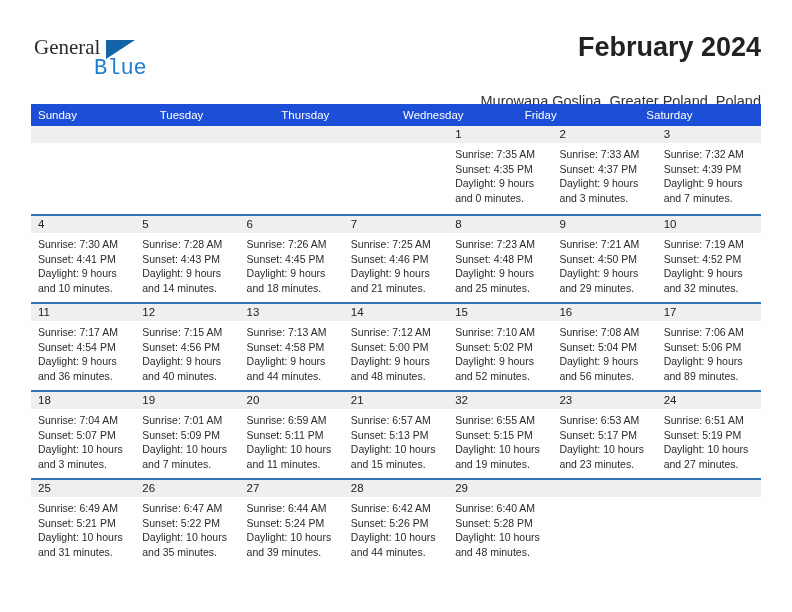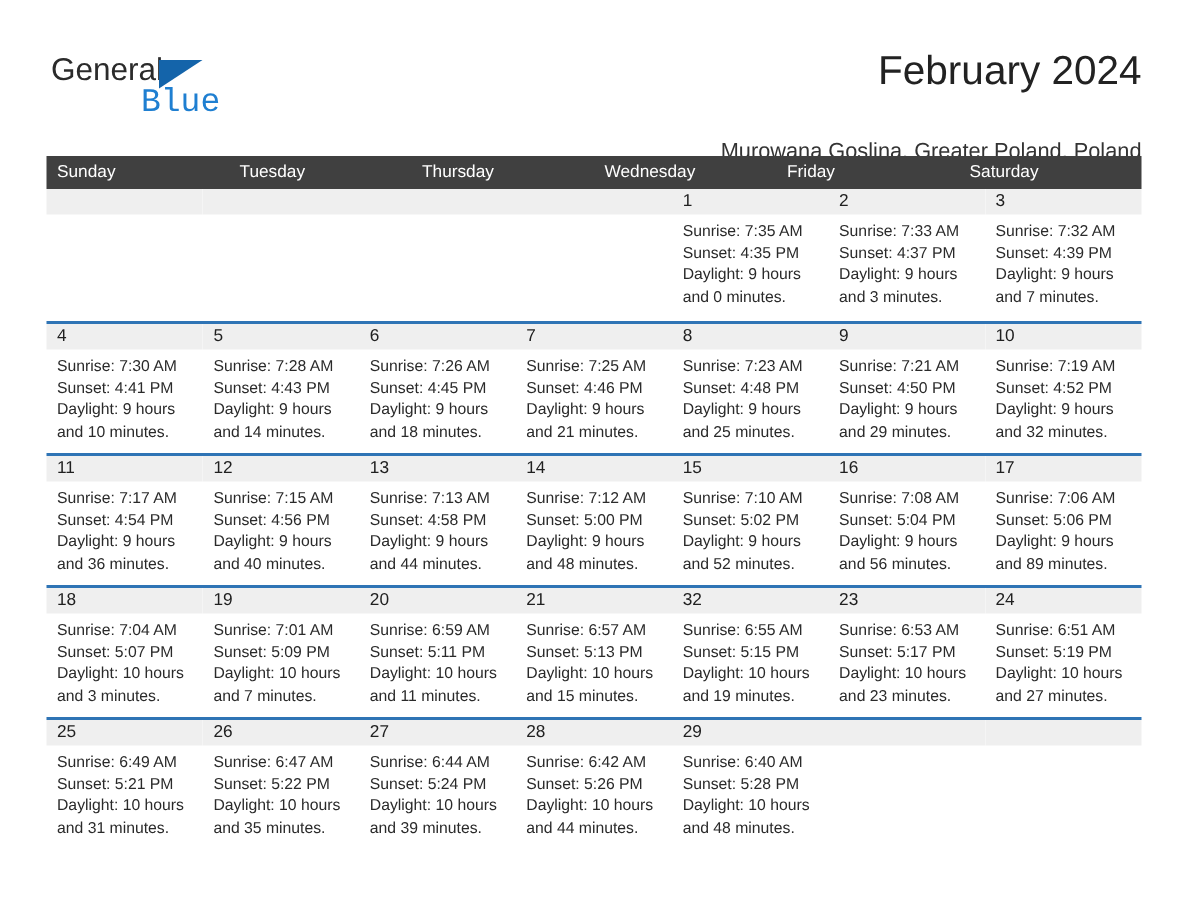--- a/index.html
+++ b/index.html
@@ -35,21 +35,21 @@
     width: 180px;
     height: 56px;
   }
   .logo-general {
     position: absolute;
     left: 0;
     top: 0;
     font-size: 21px;
     letter-spacing: 0px;
     color: #2b2b2b;
-    font-family: Liberation Sans, sans-serif;
+    font-family: Liberation Serif, serif;
   }
   .logo-triangle {
     position: absolute;
     left: 72px;
     top: 5px;
     width: 0;
     height: 0;
     border-left: 29px solid #1464aa;
     border-bottom: 19px solid transparent;
   }
@@ -66,40 +66,40 @@
     position: absolute;
     right: 0;
     top: 0;
     text-align: right;
   }
   .cal-title {
     font-size: 27px;
     color: #222222;
     line-height: 34px;
     white-space: nowrap;
-    font-weight: normal;
+    font-weight: bold;
   }
   .cal-subtitle {
     font-size: 14.5px;
     color: #333333;
     line-height: 22px;
     margin-top: 26px;
     white-space: nowrap;
   }
 
   
   .calendar {
     position: absolute;
     left: 31px;
     top: 104px;
     width: 730px;
   }
   .weekdays {
     display: flex;
-    background: #404040;
+    background: #1d4ed8;
     height: 22px;
   }
   .weekday {
     flex: 1 1 0;
     color: #ffffff;
     font-size: 11.5px;
     line-height: 22px;
     padding-left: 7px;
     box-sizing: border-box;
     white-space: nowrap;

